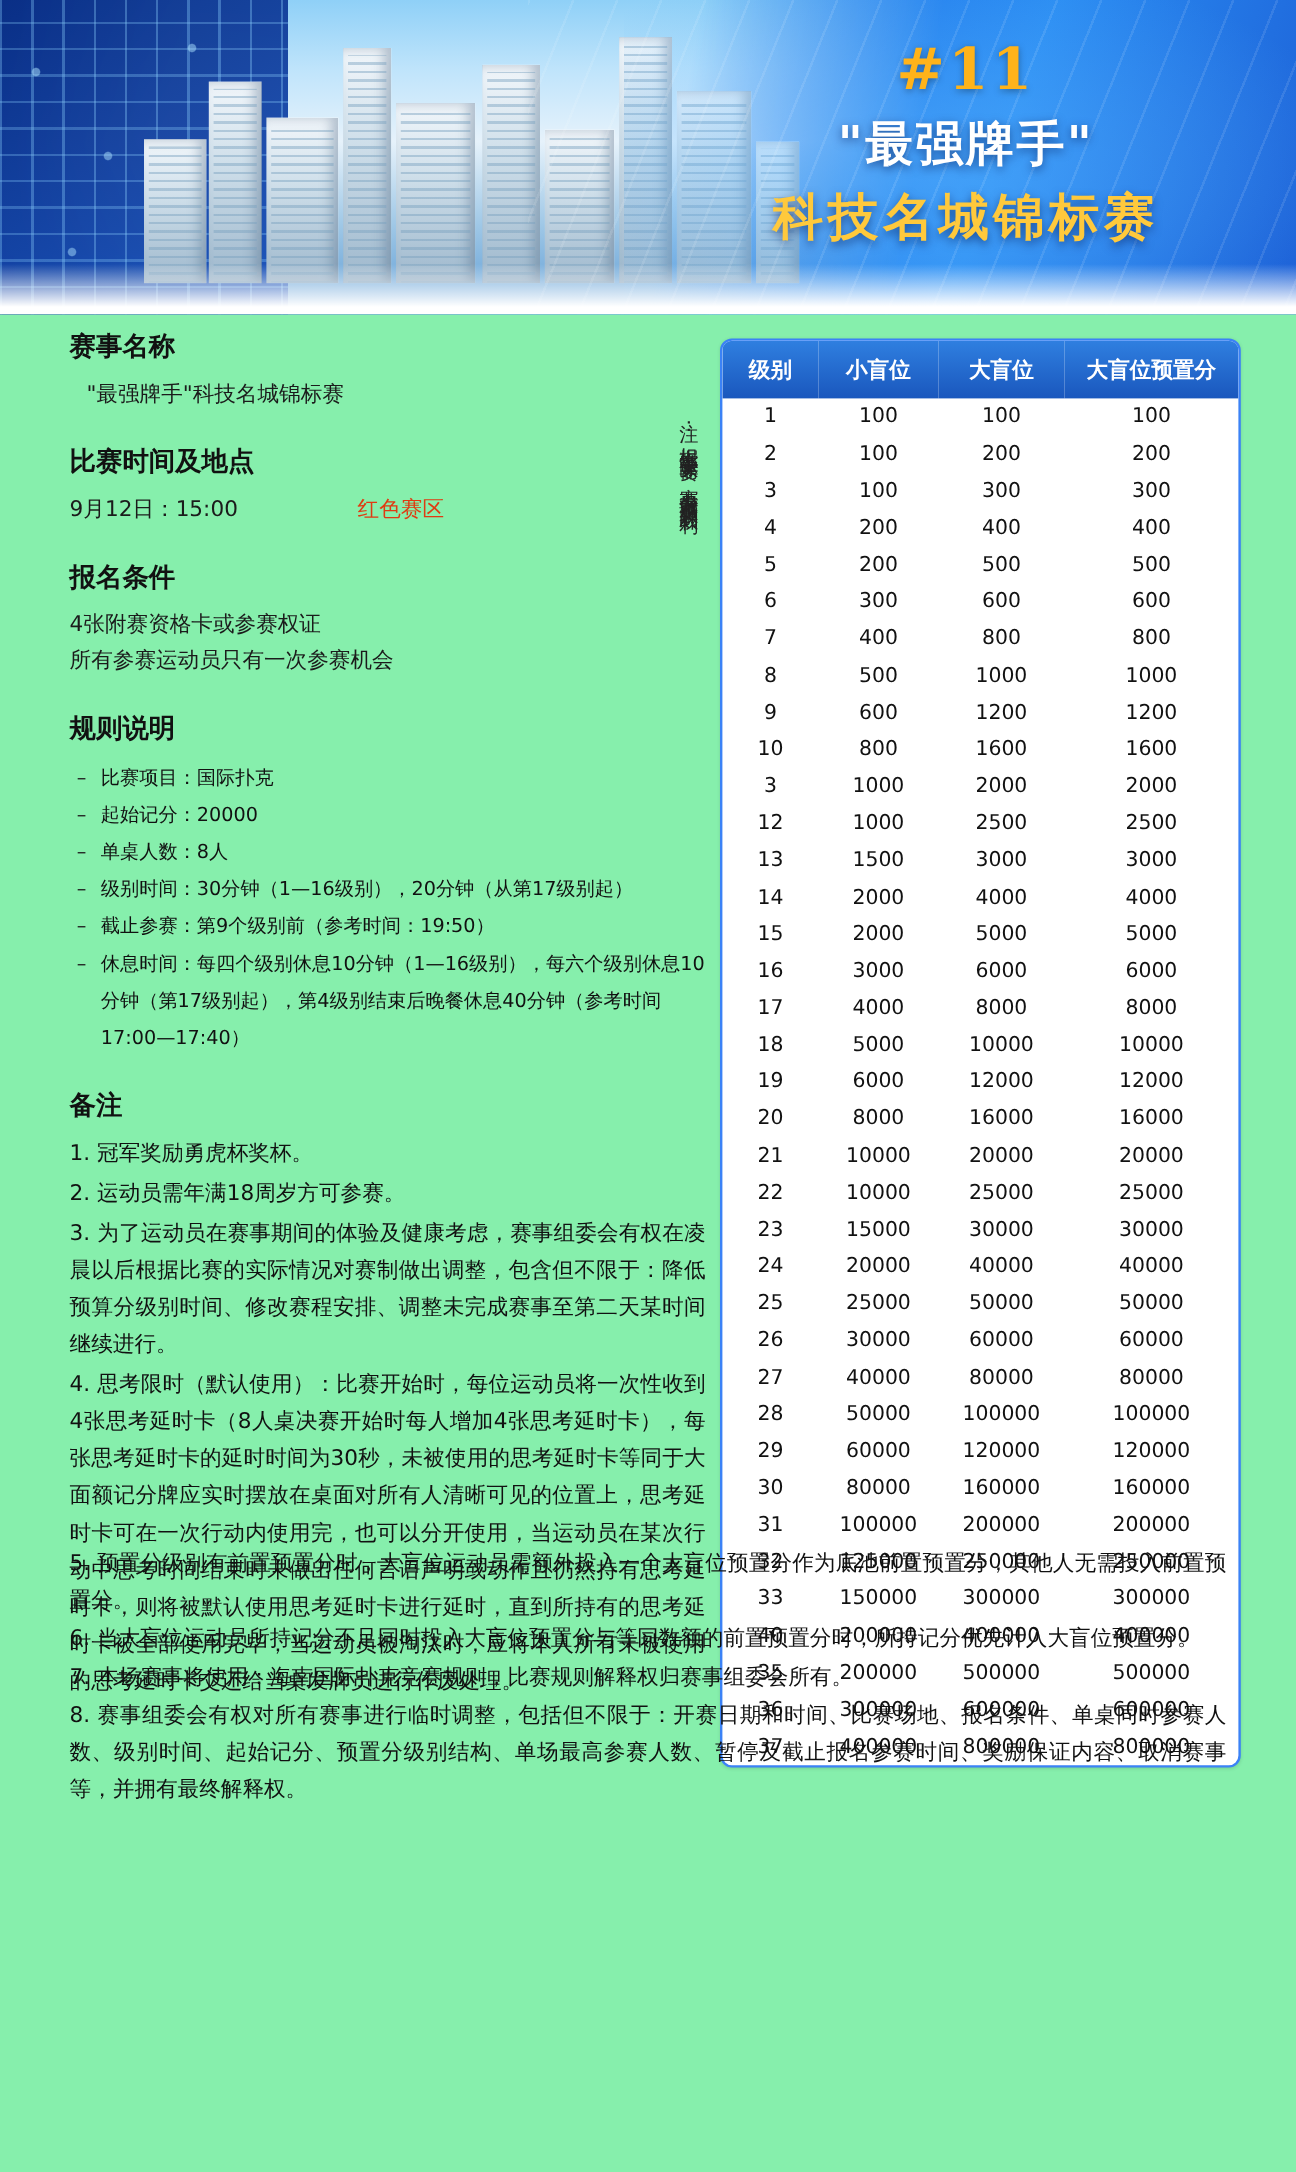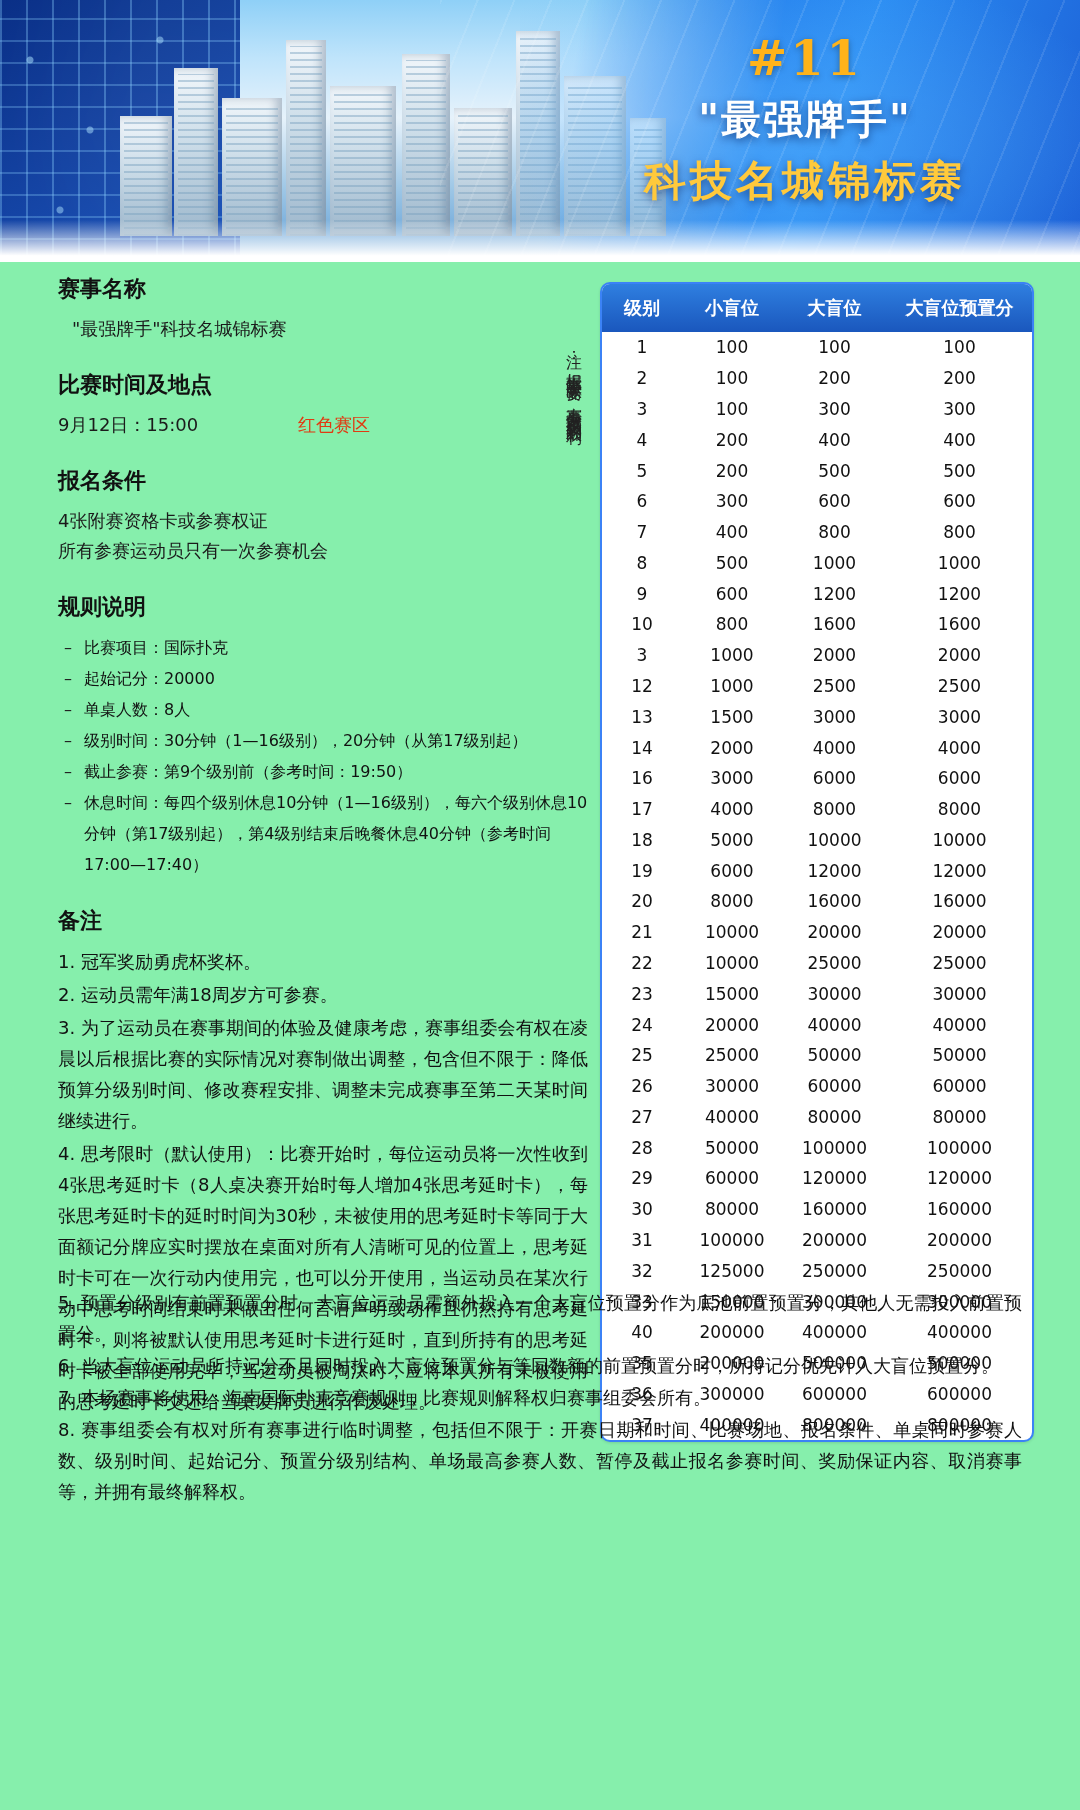--- a/index.html
+++ b/index.html
@@ -323,20 +323,26 @@
               <td>3000</td>
               <td>3000</td>
             </tr>
             <tr>
               <td>14</td>
               <td>2000</td>
               <td>4000</td>
               <td>4000</td>
             </tr>
             <tr>
+              <td>15</td>
+              <td>2000</td>
+              <td>5000</td>
+              <td>5000</td>
+            </tr>
+            <tr>
               <td>16</td>
               <td>3000</td>
               <td>6000</td>
               <td>6000</td>
             </tr>
             <tr>
               <td>17</td>
               <td>4000</td>
               <td>8000</td>
               <td>8000</td>

